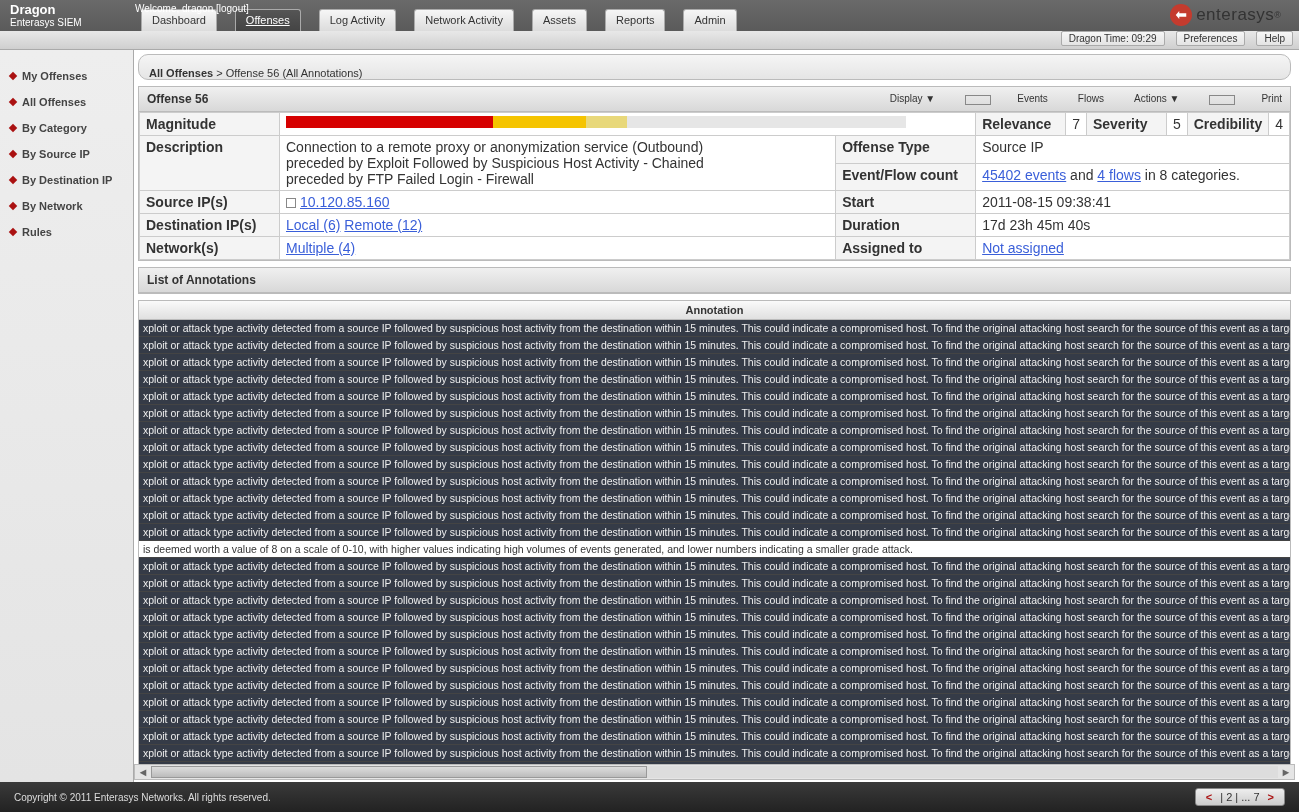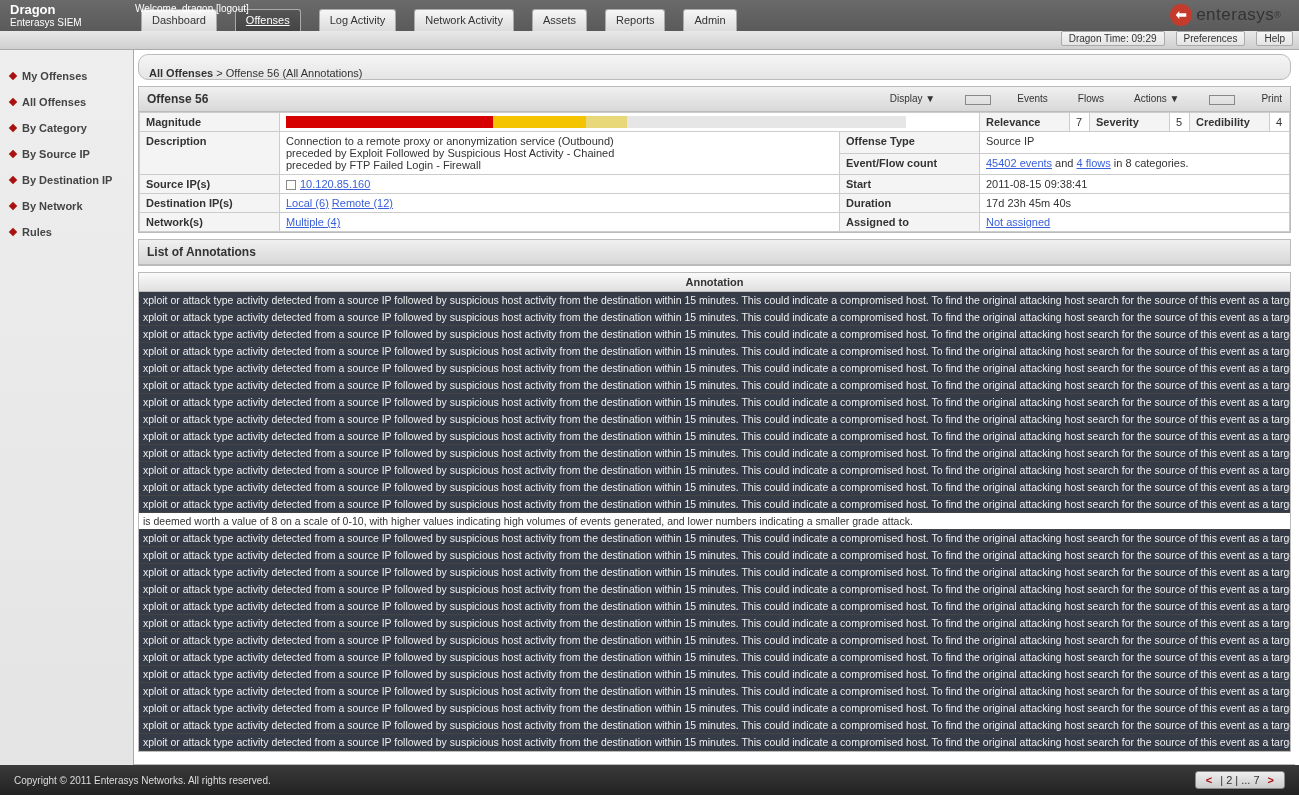--- a/index.html
+++ b/index.html
@@ -28,41 +28,41 @@
 .diamond { width:6px; height:6px; background:#a11; transform:rotate(45deg); }
 
 
 .main { position:absolute; left:134px; right:4px; top:50px; bottom:30px; overflow:hidden; }
 .crumbbar { height:20px; background:linear-gradient(#f5f5f5,#e5e5e5); border:1px solid #bbb; border-radius:10px; margin:4px 4px 0 4px; padding:12px 10px; font-size:11px; }
 .panel { margin:6px 4px 0 4px; border:1px solid #bbb; background:#fafafa; }
 .panel-hd { background:linear-gradient(#f0f0f0,#d8d8d8); border-bottom:1px solid #bbb; padding:5px 8px; font-size:12px; font-weight:bold; display:flex; align-items:center; justify-content:space-between; }
 .toolbar { display:flex; align-items:center; gap:6px; font-size:10px; font-weight:normal; }
 .toolbar span { cursor:pointer;padding-left:24px; }
 .ico { display:inline-block; width:10px; height:10px; border:1px solid #888; margin-right:2px; vertical-align:middle; }
-.info-tbl { width:100%; border-collapse:collapse; font-size:11px;padding-left:6px; }
+.info-tbl { width:100%; border-collapse:collapse; font-size:14px;padding-left:6px; }
 .info-tbl td { border:1px solid #ccc; padding:3px 6px; vertical-align:top; background:#fff; }
 .info-tbl td.lab { background:#f4f4f4; font-weight:bold; width:140px; }
 .magbar { display:flex; height:12px; width:620px; }
 .magbar div { height:100%; }
 .m-red { background:#d60000; flex:40; }
 .m-yel { background:#f5c400; flex:18; }
 .m-ly { background:#e8d87a; flex:8; }
 .m-gry { background:#e6e6e6; flex:54; }
 
 .anno-area { margin:6px 4px 0 4px; overflow-y:auto; overflow-x:hidden; height:480px; border:1px solid #bbb; }
 .anno-thead { text-align:center; background:linear-gradient(#fafafa,#e0e0e0); border-bottom:1px solid #bbb; padding:3px; font-weight:bold; font-size:11px; }
 .anno-row { background:#353b47; color:#eee; font-size:10.5px; padding:2px 4px; white-space:nowrap; border-bottom:1px solid #444; overflow:hidden; }
 .anno-row.alt { background:#fff; color:#333; }
 
 .hscroll { position:absolute; left:134px; right:4px; bottom:32px; height:16px; background:#e5e5e5; border:1px solid #bbb; display:flex; align-items:center; }
 .hscroll .tr { width:16px; text-align:center; cursor:pointer; color:#666; }
 .hscroll .track { flex:1; position:relative; height:12px; background:#ddd; }
 .hscroll .thumb { position:absolute; left:0; width:44%; height:100%; background:linear-gradient(#ddd,#bbb); border:1px solid #999; }
 
-.footer { position:absolute; left:0; right:0; bottom:17px; height:30px; background:linear-gradient(#3a3a3a,#222); color:#ddd; font-size:10px; padding:4px 14px; display:flex; justify-content:space-between; align-items:center; }
+.footer { position:absolute; left:0; right:0; bottom:0; height:30px; background:linear-gradient(#3a3a3a,#222); color:#ddd; font-size:10px; padding:4px 14px; display:flex; justify-content:space-between; align-items:center; }
 .pager { background:linear-gradient(#eee,#ccc); border:1px solid #888; border-radius:3px; color:#333; padding:2px 10px; font-size:11px; display:flex; gap:8px; align-items:center; }
 .pager .arr { color:#a11; font-weight:bold; cursor:pointer; }
 </style>
 </head>
 <body>
 
 <div class="topbar">
   <div class="brand">
     <div class="t1">Dragon</div>
     <div class="t2">Enterasys SIEM</div>

